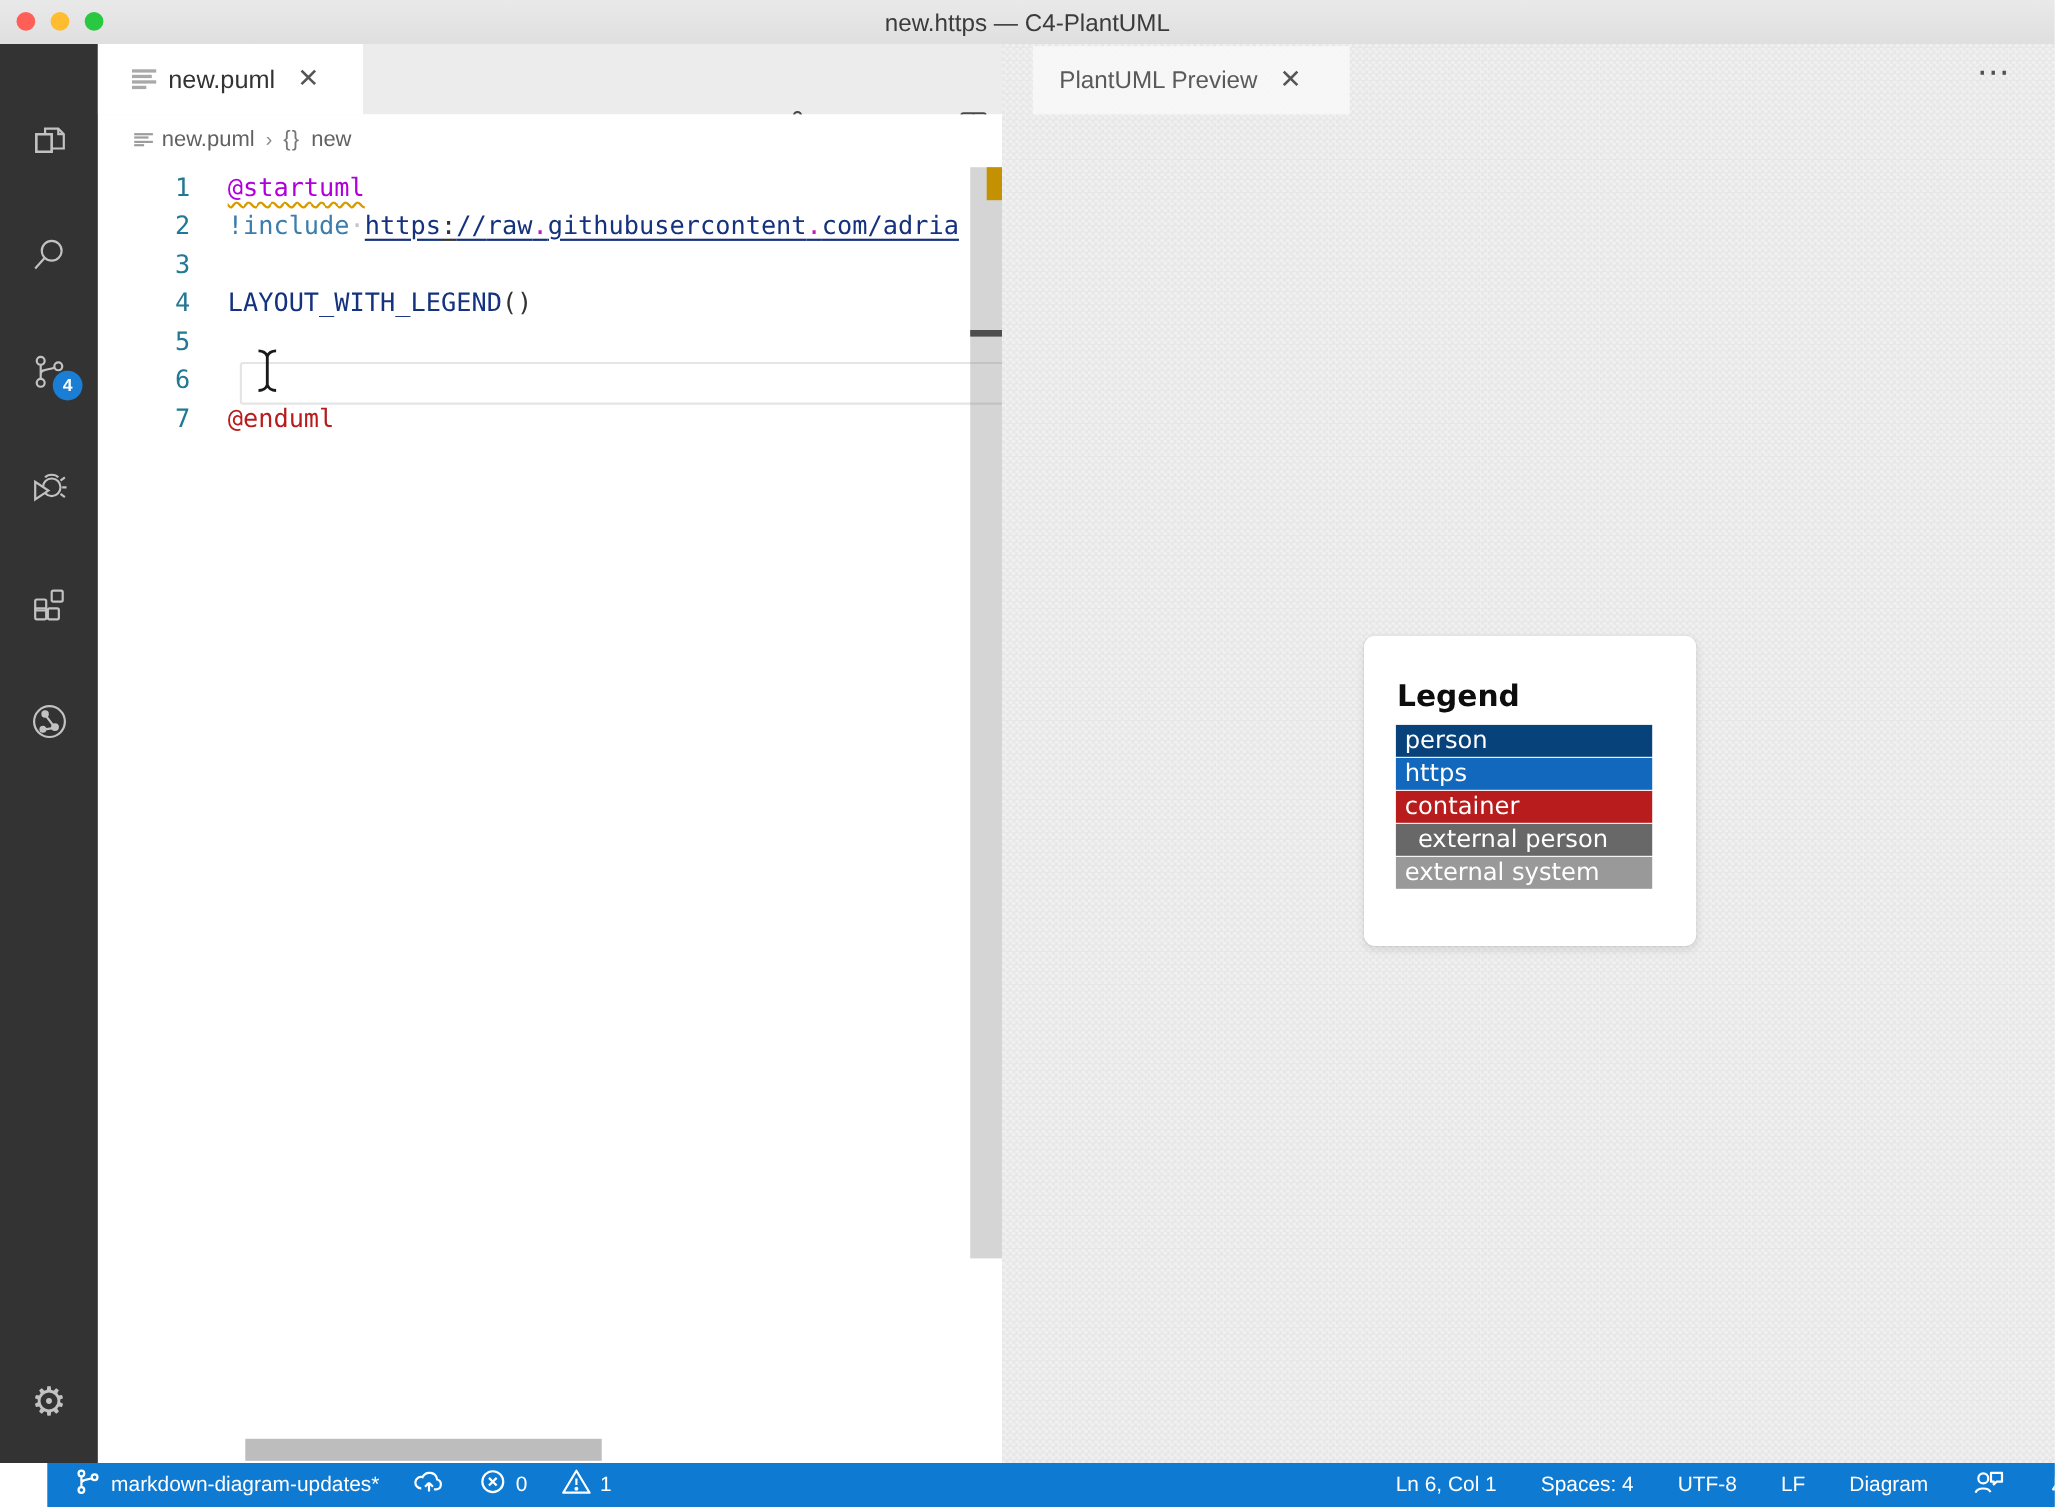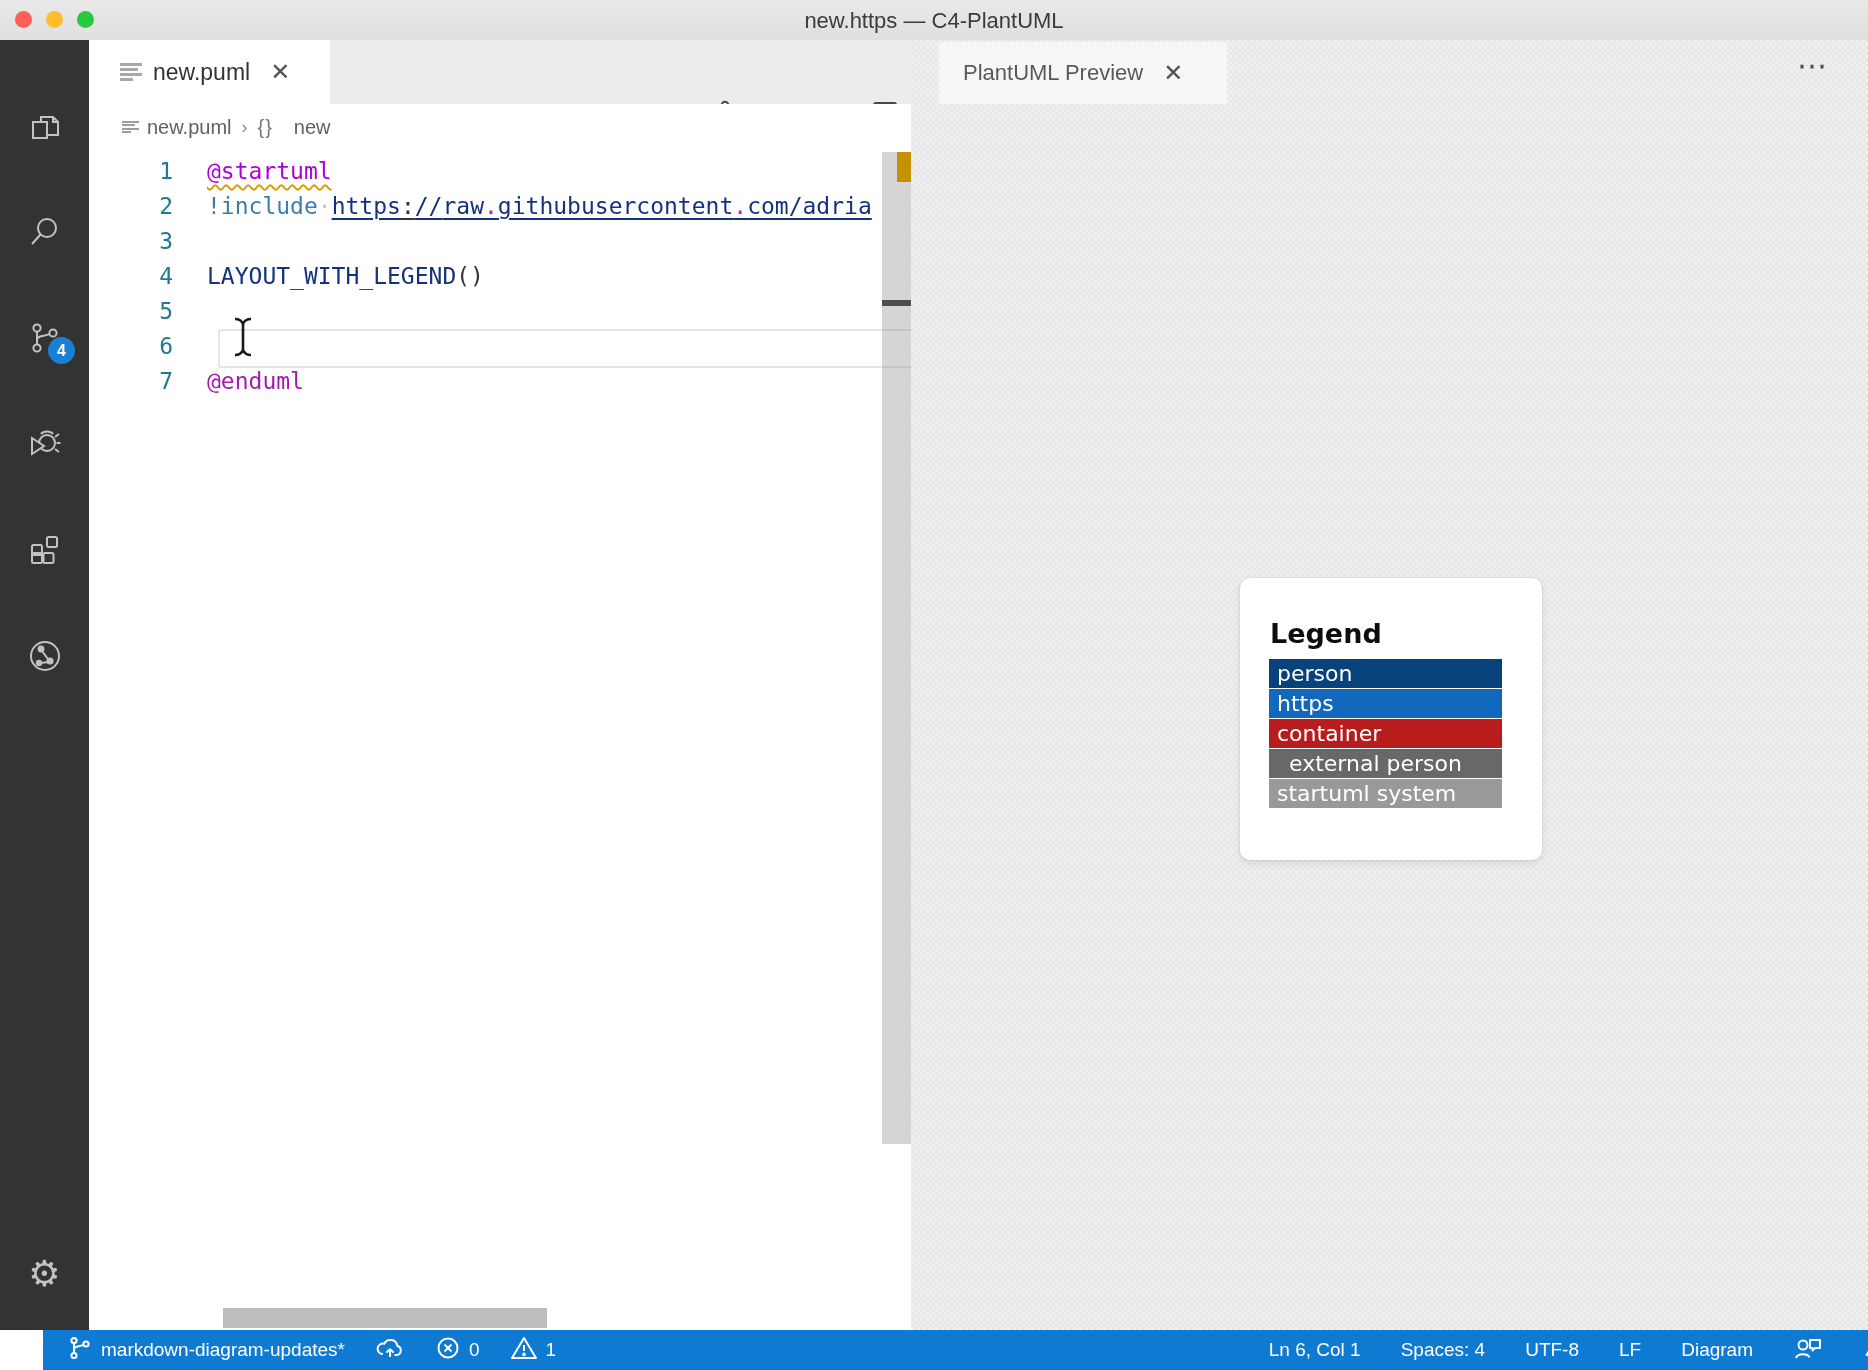--- a/index.html
+++ b/index.html
@@ -176,33 +176,33 @@
 <div id="breadcrumb" class="abs">
   <span class="bc-ico">
       <i style="width:100%"></i>
       <i style="width:75%"></i>
       <i style="width:100%"></i>
       <i style="width:55%"></i>
     </span>
   <span>new.puml</span>
   <span class="sep">›</span>
   <span class="sym">{}</span>
-  <span style="margin-left:21px">new</span>
+  <span style="margin-left:10px">new</span>
 </div>
 
 <div id="editor" class="abs">
   <div id="cur-line" class="abs"></div>
   <div id="code-lines">
       <div class="code-line" style="top: 4px;"><span class="ln" style="color: rgb(35, 120, 147);">1</span><span class="lc"><span class="tok-sq" style="color: rgb(175, 0, 219);">@startuml</span></span></div>
       <div class="code-line" style="top: 39px;"><span class="ln" style="color: rgb(35, 120, 147);">2</span><span class="lc"><span style="color: rgb(59, 125, 171);">!include</span><span style="color: rgb(197, 197, 197);">·</span><span class="tok-u" style="color: rgb(21, 50, 127); text-decoration-color: rgb(21, 50, 127);">https</span><span class="tok-u" style="color: rgb(51, 51, 51); text-decoration-color: rgb(51, 51, 51);">:</span><span class="tok-u" style="color: rgb(21, 50, 127); text-decoration-color: rgb(21, 50, 127);">//</span><span class="tok-u" style="color: rgb(21, 50, 127); text-decoration-color: rgb(21, 50, 127);">raw</span><span class="tok-u" style="color: rgb(193, 24, 193); text-decoration-color: rgb(21, 50, 127);">.</span><span class="tok-u" style="color: rgb(21, 50, 127); text-decoration-color: rgb(21, 50, 127);">githubusercontent</span><span class="tok-u" style="color: rgb(193, 24, 193); text-decoration-color: rgb(21, 50, 127);">.</span><span class="tok-u" style="color: rgb(21, 50, 127); text-decoration-color: rgb(21, 50, 127);">com/adria</span></span></div>
       <div class="code-line" style="top: 74px;"><span class="ln" style="color: rgb(35, 120, 147);">3</span><span class="lc"></span></div>
       <div class="code-line" style="top: 109px;"><span class="ln" style="color: rgb(35, 120, 147);">4</span><span class="lc"><span style="color: rgb(21, 50, 127);">LAYOUT_WITH_LEGEND</span><span style="color: rgb(51, 51, 51);">()</span></span></div>
       <div class="code-line" style="top: 144px;"><span class="ln" style="color: rgb(35, 120, 147);">5</span><span class="lc"></span></div>
       <div class="code-line" style="top: 179px;"><span class="ln" style="color: rgb(35, 120, 147);">6</span><span class="lc"></span></div>
-      <div class="code-line" style="top: 214px;"><span class="ln" style="color: rgb(35, 120, 147);">7</span><span class="lc"><span style="color: #a21caf;">@enduml</span></span></div>
+      <div class="code-line" style="top: 214px;"><span class="ln" style="color: rgb(35, 120, 147);">7</span><span class="lc"><span style="color: #b91c1c;">@enduml</span></span></div>
     </div>
   <div id="ibeam" class="abs">
     <svg width="24" height="42" viewBox="0 0 24 42">
         <path d="M4 3 q6 0 8 5 q2 -5 8 -5 M12 8 v26 M4 39 q6 0 8 -5 q2 5 8 5" stroke="#1a1a1a" stroke-width="2.6" fill="none"></path>
       </svg>
   </div>
 </div>
 <div id="vscroll" class="abs">
   <div id="vscroll-warn" style="background: rgb(196, 145, 2);"></div>
   <div id="vscroll-cursor"></div>
@@ -217,21 +217,21 @@
   </div>
   <div id="preview-more" class="abs dots">⋯</div>
 
   <div id="legend-card" class="abs">
     <div id="legend-title" class="abs">Legend</div>
     <div id="legend-table" class="abs">
         <div class="legend-row" style="background: rgb(8, 66, 123);">person</div>
         <div class="legend-row" style="background: rgb(17, 104, 189);">https</div>
         <div class="legend-row" style="background: #b91c1c;">container</div>
         <div class="legend-row" style="background: rgb(104, 104, 104); padding-left: 20px;">external person</div>
-        <div class="legend-row" style="background: rgb(153, 153, 153);">startuml system</div>
+        <div class="legend-row" style="background: rgb(153, 153, 153);">external system</div>
       </div>
   </div>
 </div>
 
 <div id="statusbar" class="abs" style="background: rgb(15, 122, 209); margin-left: 43px;">
   <div id="status-left">
       <div class="st-item">
         <span><svg width="26" height="26" viewBox="0 0 26 26">
             <circle cx="7" cy="5.5" r="2.6"></circle>
             <circle cx="19" cy="9" r="2.6"></circle>

